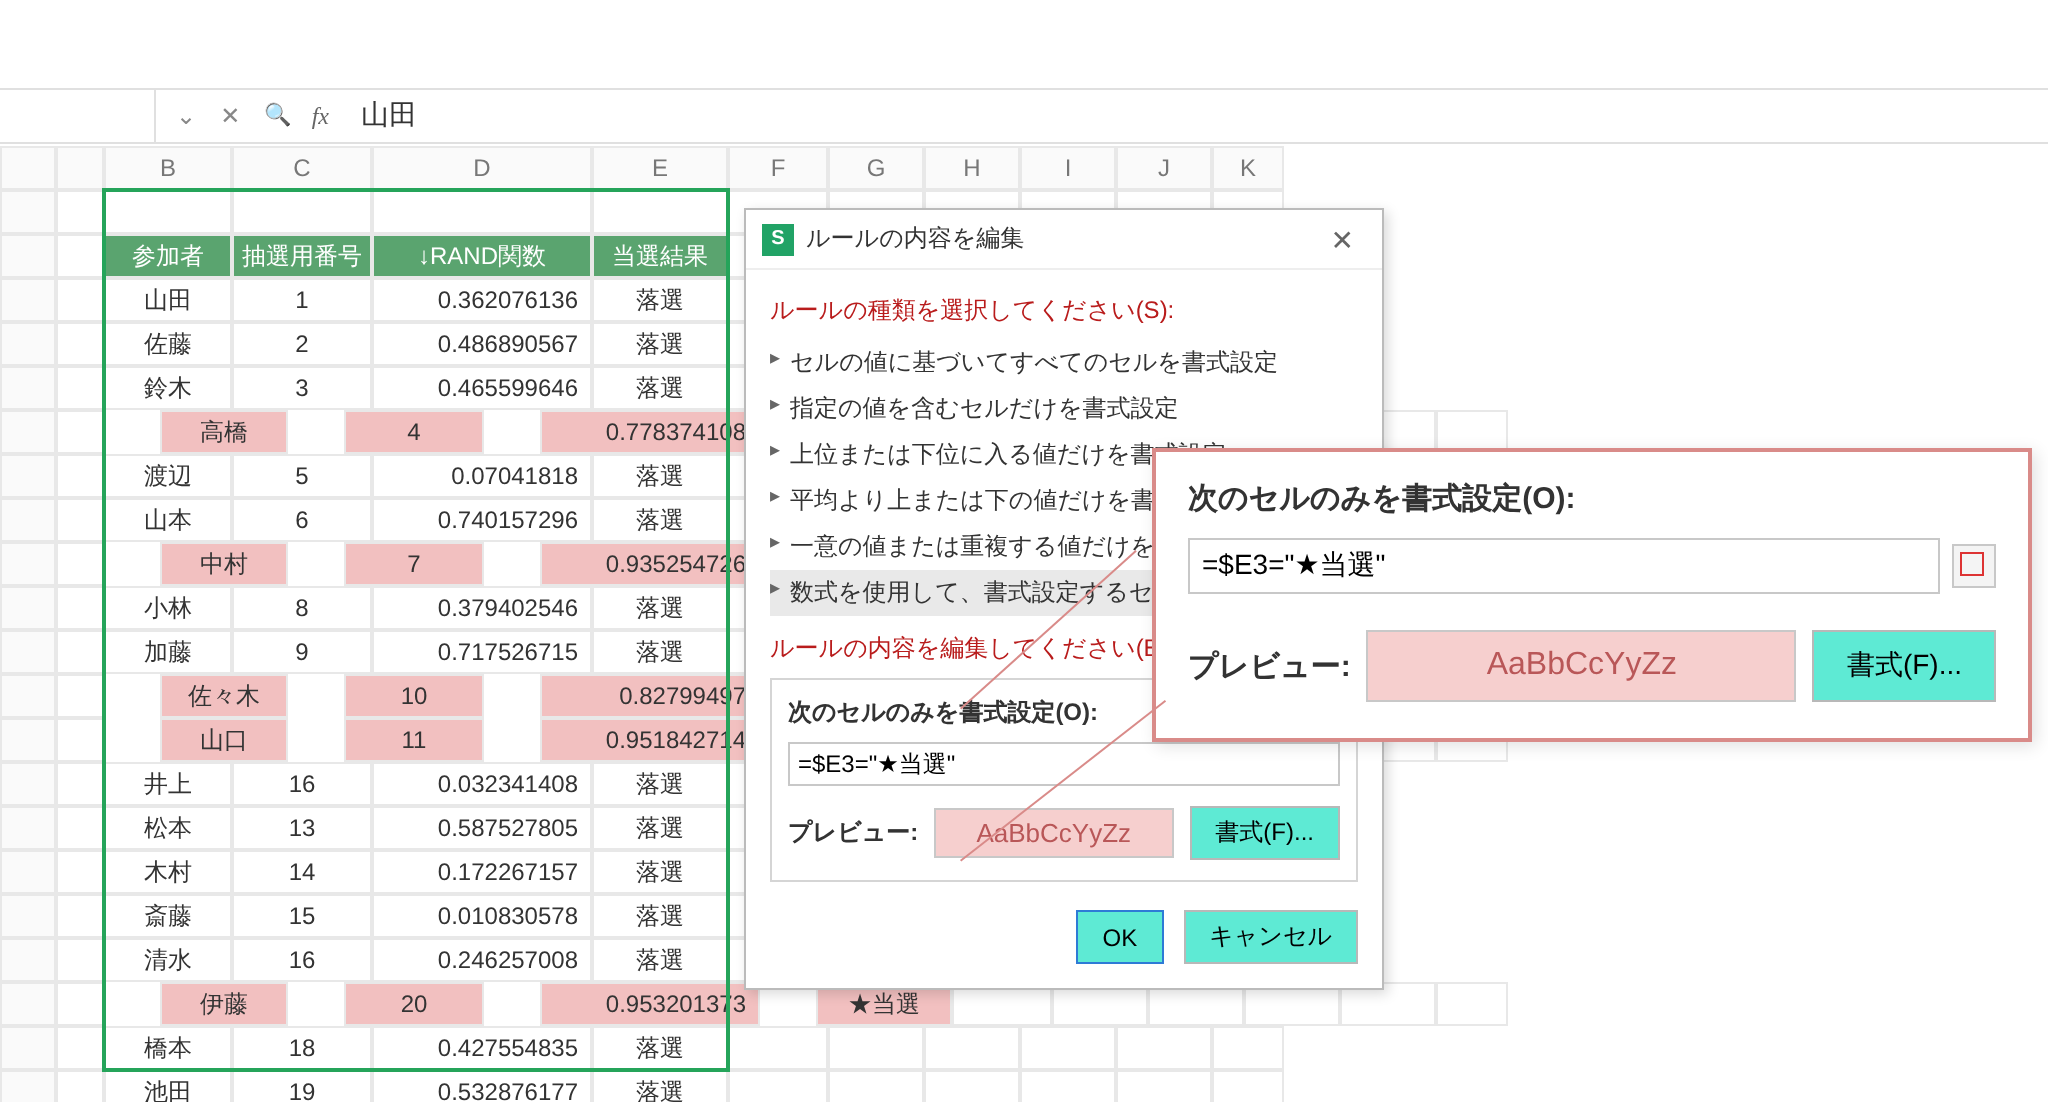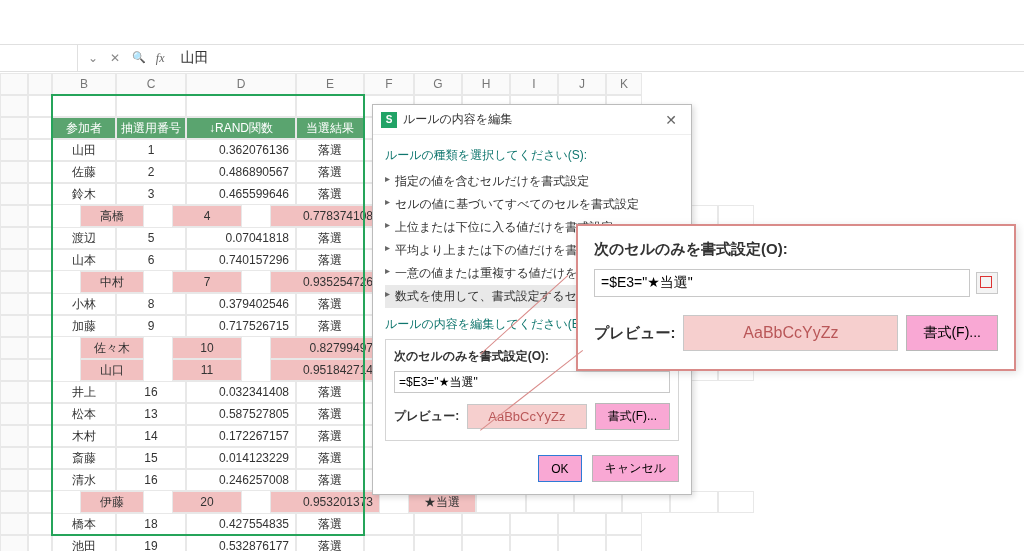--- a/index.html
+++ b/index.html
@@ -87,21 +87,21 @@
   .dlg-title .s-icon {
     width: 16px; height: 16px;
     background: #21a366;
     color: #fff;
     display: flex; align-items: center; justify-content: center;
     font-size: 10px; font-weight: bold;
     margin-right: 6px;
   }
   .dlg-title .close { margin-left: auto; font-size: 14px; color: #666; padding: 2px 6px; }
   .dlg-body { padding: 8px 12px 12px 12px; }
-  .dlg-section-label { color: #0f766e; margin: 4px 0 6px 0; }
+  .dlg-section-label { color: #b91c1c; margin: 4px 0 6px 0; }
   .rule-list { border-left: 0; margin-bottom: 8px; }
   .rule-item {
     padding: 3px 4px 3px 10px;
     position: relative;
     color: #333;
     white-space: nowrap;
     overflow: hidden;
   }
   .rule-item::before {
     content: "▸";
@@ -127,21 +127,21 @@
     flex: 1;
     border: 1px solid #c8c8c8;
     background: #f6cfce;
     color: #b95758;
     text-align: center;
     padding: 4px 0;
     font-size: 13px;
   }
   .btn {
     border: 1px solid #b8b8b8;
-    background: #f9a8d4;
+    background: #5eead4;
     padding: 4px 12px;
     font-size: 12px;
     cursor: pointer;
   }
   .btn.primary { border: 1.5px solid #2e7bd6; }
   .dlg-buttons { display: flex; gap: 10px; justify-content: flex-end; margin-top: 14px; }
 
   
   .callout {
     position: absolute;
@@ -433,21 +433,21 @@
         <div class="cell wH"></div>
         <div class="cell wI"></div>
         <div class="cell wJ"></div>
         <div class="cell wK"></div>
       </div>
       <div class="data-row">
         <div class="row-hdr"></div>
         <div class="cell wA"></div>
         <div class="cell wB tbl-cell align-c">斎藤</div>
         <div class="cell wC tbl-cell align-c">15</div>
-        <div class="cell wD tbl-cell align-r">0.014123229</div>
+        <div class="cell wD tbl-cell align-r">0.010830578</div>
         <div class="cell wE tbl-cell align-c">落選</div>
         <div class="cell wF"></div>
         <div class="cell wG"></div>
         <div class="cell wH"></div>
         <div class="cell wI"></div>
         <div class="cell wJ"></div>
         <div class="cell wK"></div>
       </div>
       <div class="data-row">
         <div class="row-hdr"></div>
@@ -512,22 +512,22 @@
 
 <div class="dialog">
   <div class="dlg-title">
     <span class="s-icon">S</span>
     <span>ルールの内容を編集</span>
     <span class="close">✕</span>
   </div>
   <div class="dlg-body">
     <div class="dlg-section-label">ルールの種類を選択してください(S):</div>
     <div class="rule-list" id="rule-list">
+        <div class="rule-item">セルの値に基づいてすべてのセルを書式設定</div>
         <div class="rule-item">指定の値を含むセルだけを書式設定</div>
-        <div class="rule-item">セルの値に基づいてすべてのセルを書式設定</div>
         <div class="rule-item">上位または下位に入る値だけを書式設定</div>
         <div class="rule-item">平均より上または下の値だけを書式設定</div>
         <div class="rule-item">一意の値または重複する値だけを書式設定</div>
         <div class="rule-item sel">数式を使用して、書式設定するセルを決定</div>
       </div>
 
     <div class="dlg-section-label">ルールの内容を編集してください(E):</div>
 
     <div class="fieldset">
       <div style="font-weight:bold; margin-bottom:6px;">次のセルのみを書式設定(O):</div>

